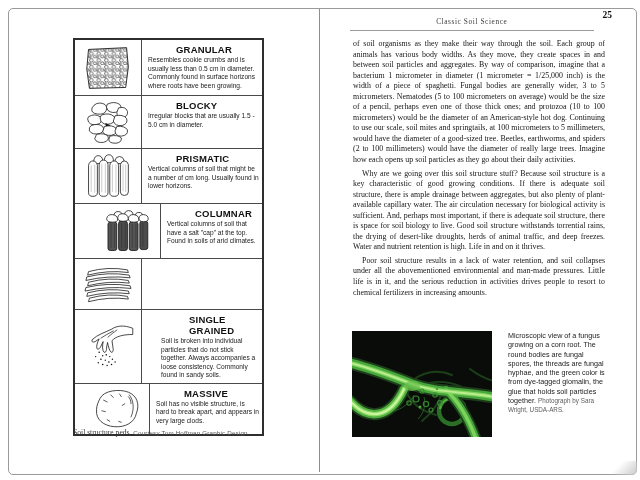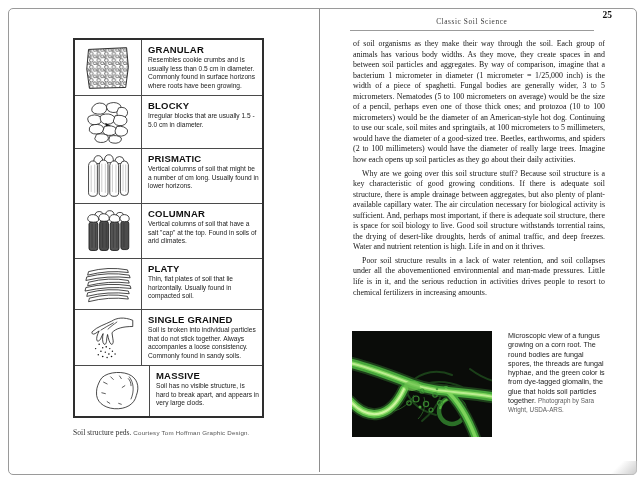--- a/index.html
+++ b/index.html
@@ -11,28 +11,28 @@
   .corner-shade{position:absolute;right:3px;bottom:5px;width:26px;height:14px;
                 background:linear-gradient(315deg,#c9c9c9,transparent 70%);border-bottom-right-radius:5px;}
 
   
   .soil-table{position:absolute;left:73px;top:38px;width:187px;border:2px solid #2e2e2e;background:#fff;}
   .srow{display:grid;grid-template-columns:67px 1fr;border-bottom:1px solid #4a4a4a;}
   .srow:last-child{border-bottom:none;padding-left:8px;}
   .srow:nth-child(1){min-height:55px;}
   .srow:nth-child(2){min-height:52px;}
   .srow:nth-child(3){min-height:54px;}
-  .srow:nth-child(4){min-height:54px;}
+  .srow:nth-child(4){min-height:54px;padding-left:19px;}
   .srow:nth-child(5){min-height:49px;}
-  .srow:nth-child(6){min-height:55px;}
+  .srow:nth-child(6){min-height:55px;gap:13px;}
   .srow:nth-child(7){min-height:42px;}
   .cell-img{border-right:1px solid #4a4a4a;display:flex;align-items:center;justify-content:center;padding:2px;}
   .cell-img svg{width:58px;height:46px;display:block;}
   .cell-txt{padding:4px 3px 3px 6px;}
-  .type-name{font-weight:700;font-size:9.5px;letter-spacing:.2px;color:#111;margin-bottom:1px;}
+  .type-name{font-weight:700;font-size:9.5px;letter-spacing:.2px;color:#111;margin-bottom:1px;margin-left:28px;}
   .type-desc{font-size:6.6px;line-height:8.5px;color:#222;}
   .lp-caption{position:absolute;left:73px;top:428px;width:230px;font-size:7.6px;color:#333;
               font-family:"Liberation Serif",serif;}
   .lp-caption .credit{font-family:"Liberation Sans",sans-serif;font-size:6.2px;color:#555;letter-spacing:.2px;}
 
   
   .running-head{position:absolute;left:350px;top:10px;width:262px;display:flex;align-items:flex-start;}
   .rh-rule{flex:1;text-align:center;border-bottom:1px solid #9b9b9b;padding-bottom:2px;}
   .rh-title{font-family:"Liberation Serif",serif;font-size:7.3px;letter-spacing:.6px;color:#3a3a3a;}
   .folio{font-family:"Liberation Serif",serif;font-weight:700;font-size:9.5px;color:#111;
@@ -149,24 +149,20 @@
       <div class="srow">
         <div class="cell-img">
           <svg viewBox="0 0 60 52">
             <path class="sk" d="M8 12 Q30 6 52 10 L53 13 Q30 10 7 16 Z"></path>
             <path class="sk" d="M6 18 Q30 12 54 16 L55 19 Q30 16 5 22 Z"></path>
             <path class="sk" d="M8 24 Q31 18 53 22 L54 25 Q31 22 7 28 Z"></path>
             <path class="sk" d="M5 30 Q30 24 55 28 L56 31 Q30 28 4 34 Z"></path>
             <path class="sk" d="M7 36 Q30 30 53 34 L54 37 Q30 34 6 40 Z"></path>
             <path class="sk" d="M9 42 Q31 36 52 40 L53 43 Q31 40 8 46 Z"></path>
           </svg>
-        </div>
-        <div class="cell-txt">
-          <div class="type-name">PLATY</div>
-          <div class="type-desc">Thin, flat plates of soil that lie horizontally. Usually found in compacted soil.</div>
         </div>
       </div>
 
       <div class="srow">
         <div class="cell-img">
           <svg viewBox="0 0 60 52">
             <path class="sk" d="M58 6 C48 2 40 3 34 7 C26 11 18 13 12 19 C11 21 13 22.5 15.5 21 L20 18 C18 22 16.5 26 17.5 29 C19.5 30.5 21.5 28 22.5 25 L24.5 21 C23.5 26 23.5 31 25.5 33 C27.5 34 28.5 31 28.5 27 L29.5 22 C30.5 27 31.5 31 33.5 33 C35.5 34 36.5 31 35.5 27 L34.5 20 C39 15 47 13 58 13 Z"></path>
             <path class="skl" d="M36 9 C31 12 26 14 22 17 M40 8 C36 11 33 13 30 16"></path>
             <g fill="#111">
               <circle cx="20" cy="33" r=".9"></circle>

